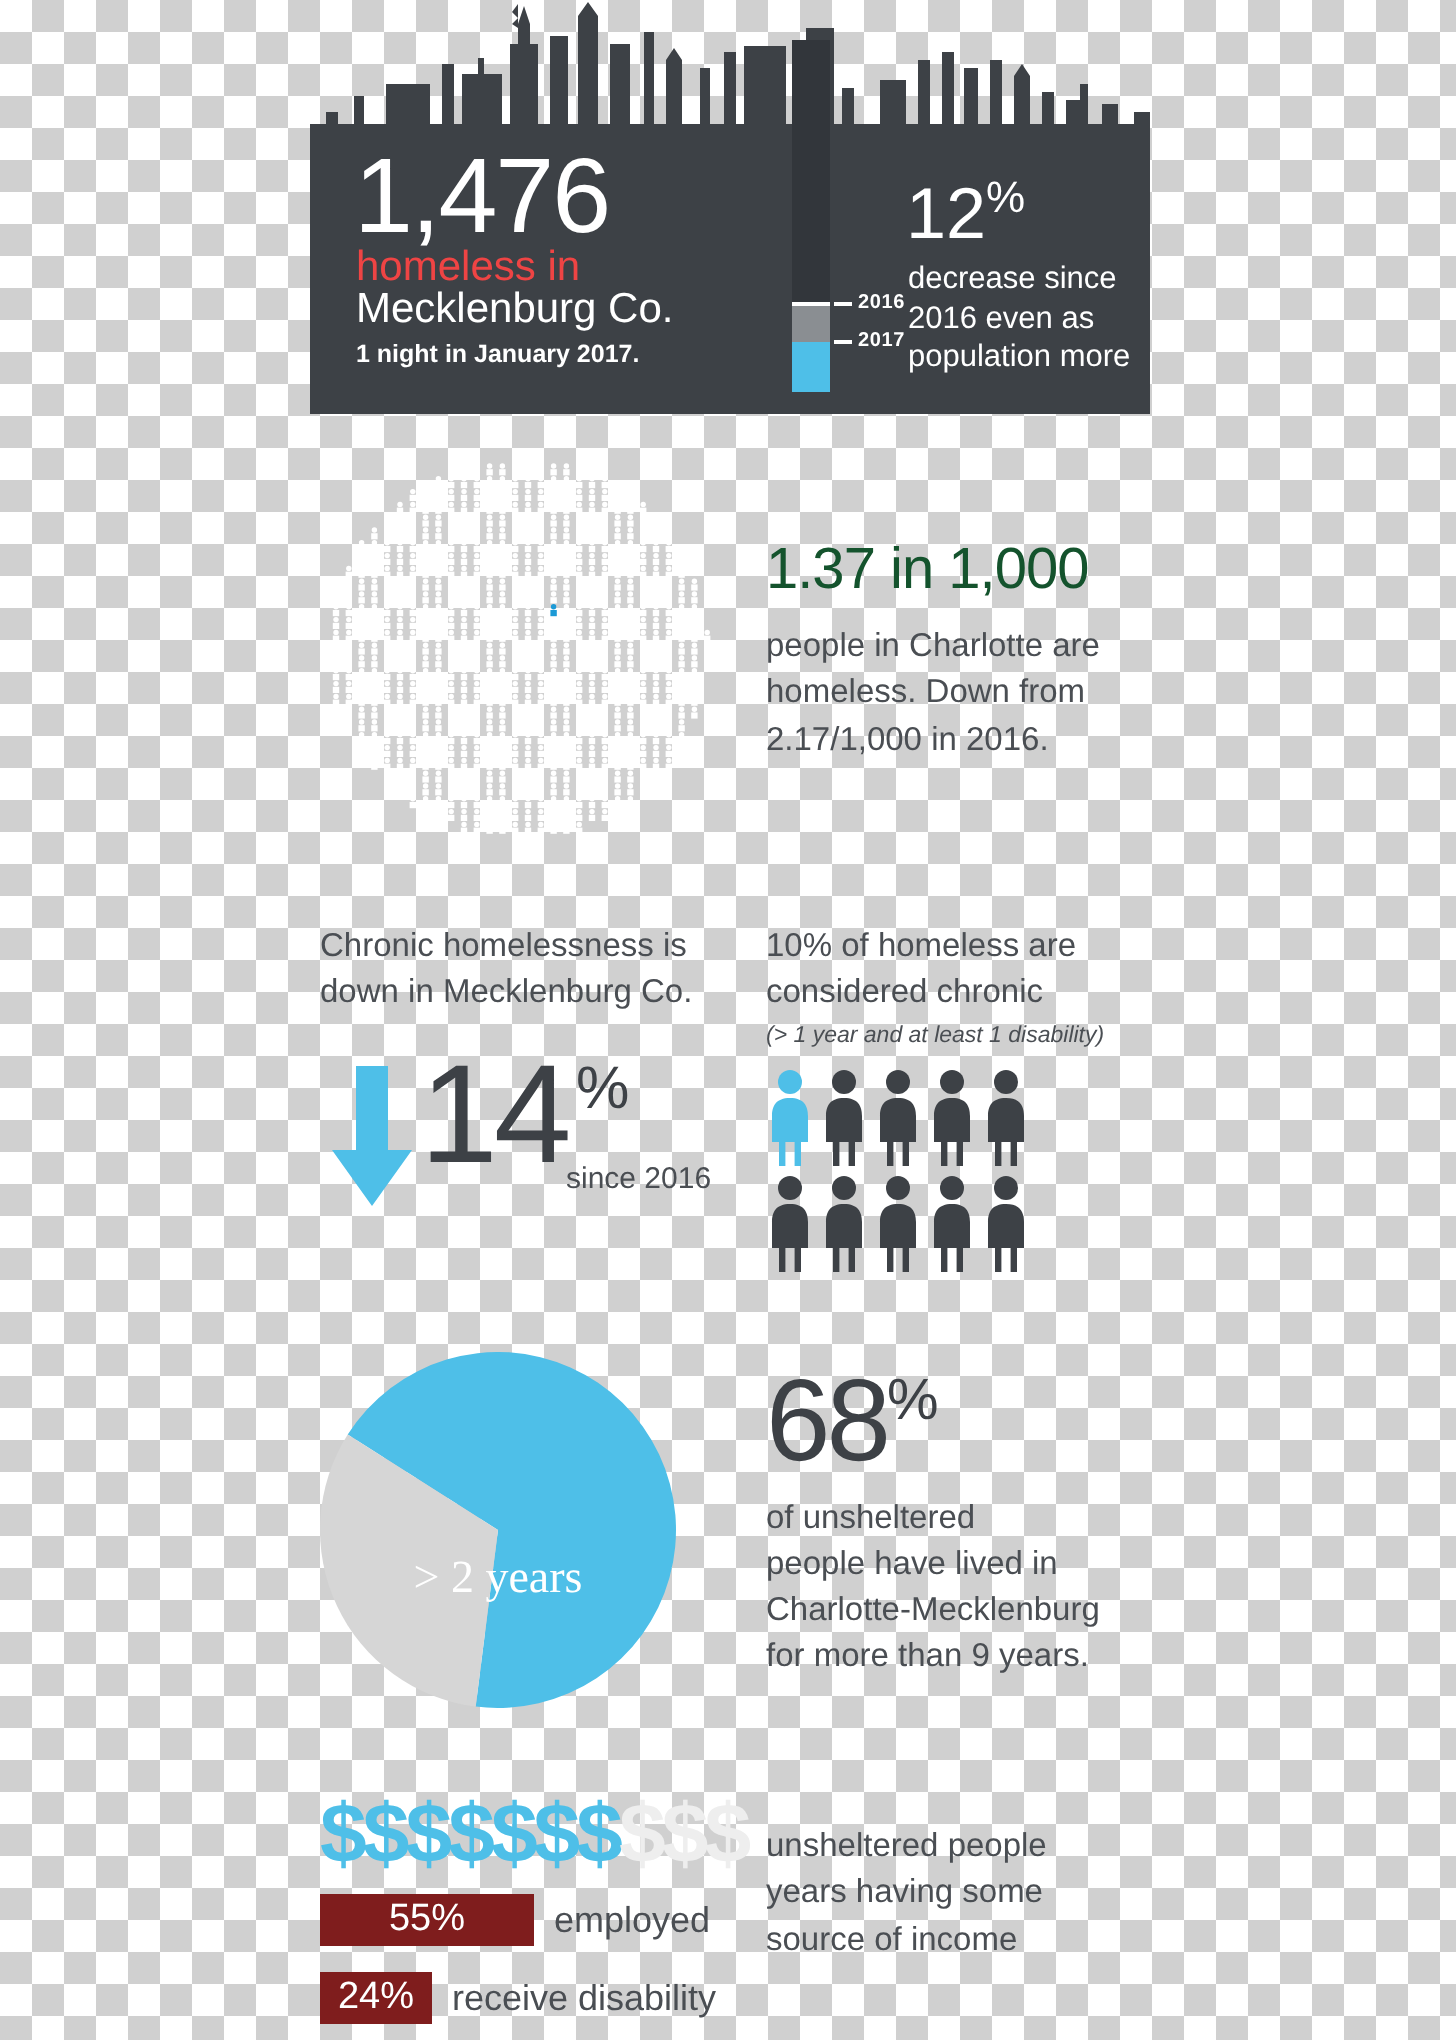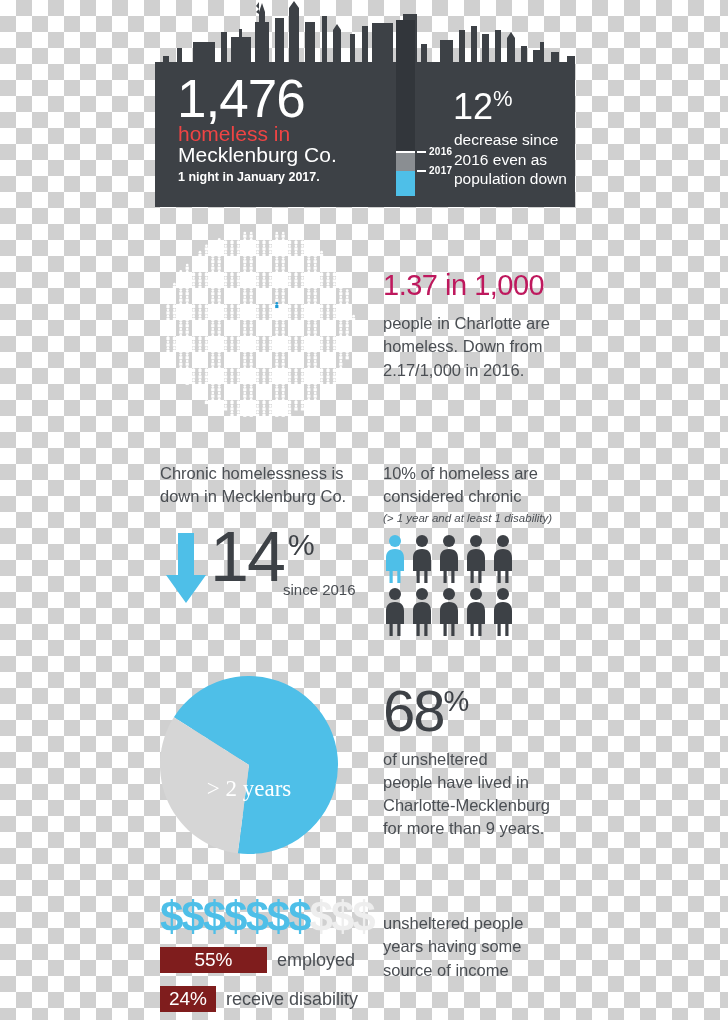--- a/index.html
+++ b/index.html
@@ -40,21 +40,21 @@
   .hdr-pct { position:absolute; left:298px; top:88px; font-size:36px; color:#ffffff; line-height:1; }
   .hdr-pct small { font-size:22px; vertical-align:super; }
   .hdr-r1 { position:absolute; left:299px; top:130px; font-size:15.5px; color:#ffffff; line-height:1.27; width:125px; }
 
   
   #dotgrid { position:absolute; left:163px; top:228px; width:196px; height:196px; }
   #dotgrid svg { display:block; }
 
   
   #stat137 { position:absolute; left:383px; top:271px; width:190px; }
-  #stat137 .big { font-size:29px; color:#be185d; line-height:1; letter-spacing:-0.5px; }
+  #stat137 .big { font-size:29px; color:#14532d; line-height:1; letter-spacing:-0.5px; }
   #stat137 .body { margin-top:12px; font-size:16.5px; color:#4a4e53; line-height:1.42; }
 
   
   #chronicL { position:absolute; left:160px; top:462px; width:218px; }
   #chronicL .lead { font-size:16.5px; color:#4a4e53; line-height:1.42; }
   #arrow-row { position:absolute; left:160px; top:530px; width:230px; height:80px; }
   .dn-arrow { position:absolute; left:6px; top:3px; }
   .pct14 { position:absolute; left:50px; top:-8px; font-size:70px; color:#3d4146; line-height:1; letter-spacing:-2px; }
   .pct14-sym { position:absolute; left:128px; top:-2px; font-size:30px; color:#3d4146; }
   .since { position:absolute; left:123px; top:51px; font-size:15px; color:#4a4e53; }
@@ -134,21 +134,21 @@
     <div class="tick" style="left:262px; top:170px; width:9px;"></div>
     <div class="tick-lbl" style="left:274px; top:146px;">2016</div>
     <div class="tick-lbl" style="left:274px; top:165px;">2017</div>
 
     <div class="hdr-pct">
       <span>12</span><small>%</small>
     </div>
     <div class="hdr-r1">
       <div>decrease since</div>
       <div>2016 even as</div>
-      <div>population down</div>
+      <div>population more</div>
     </div>
   </div>
 
   <div id="dotgrid">
     <svg width="196" height="196" viewBox="0 0 196 196" id="dotgrid-svg">
         <g transform="translate(69,5)">
           <circle cx="0" cy="0" r="1.35" fill="#ffffff"></circle>
           <path d="M-1.6,1.6 h3.2 v3.1 h-3.2 Z" fill="#ffffff"></path>
         </g>
         <g transform="translate(75.4,5)">

